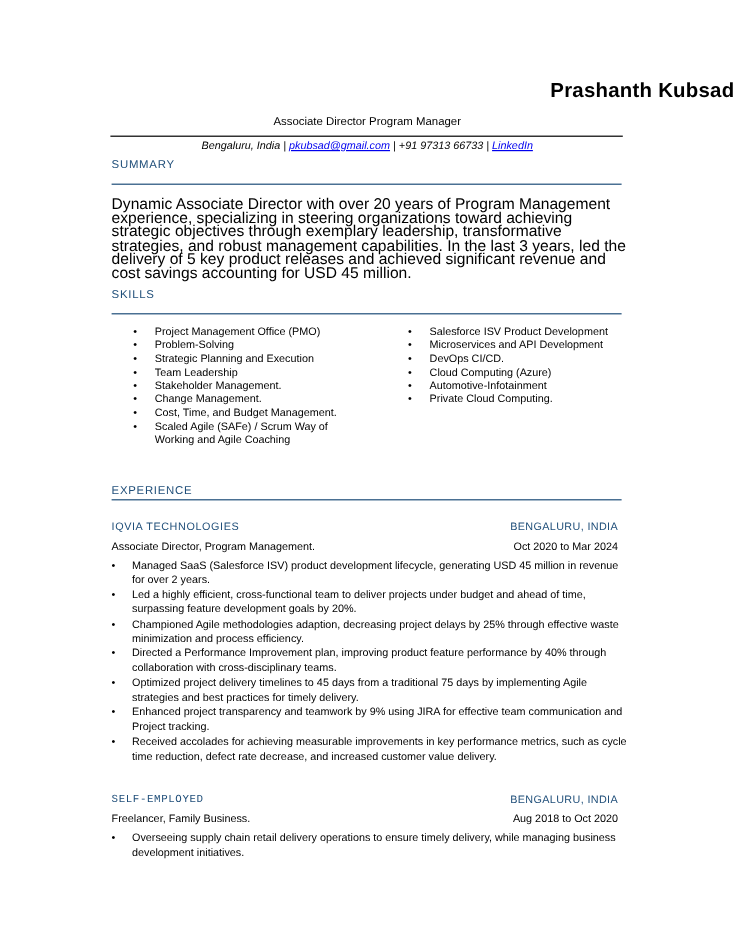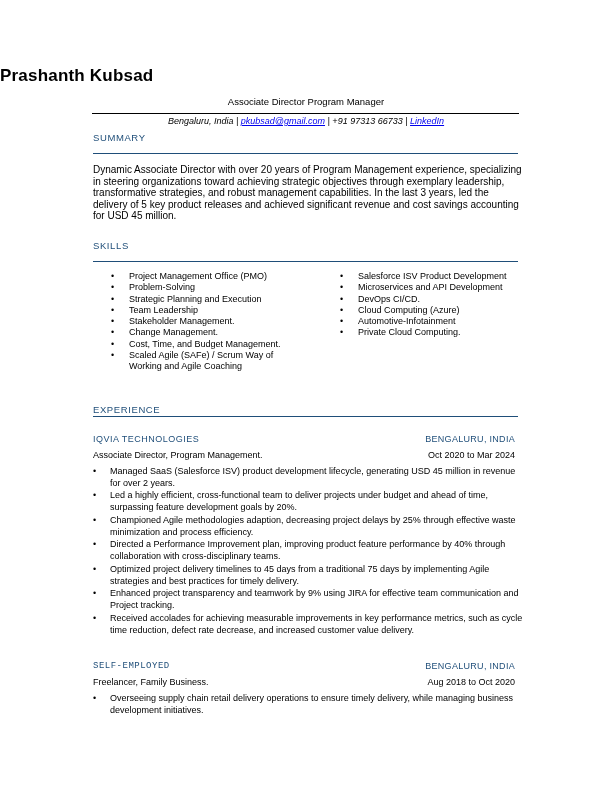--- a/index.html
+++ b/index.html
@@ -1,27 +1,27 @@
 <!DOCTYPE html>
 <html><head>
 <meta charset="utf-8">
 <style>
   html, body { margin: 0; padding: 0; background: #ffffff; }
   body { width: 612px; height: 792px; position: relative; overflow: hidden;
          font-family: "Liberation Sans", sans-serif; color: #000; }
   .page { position: absolute; left: 0; top: 0; width: 612px; height: 792px; }
   .abs { position: absolute; }
-  .name { left: 0; width: 612px; top: 66px; text-align: left; font-size: 17px; font-weight: bold; letter-spacing: 0.2px; }
+  .name { left: 0; width: 612px; top: 66px; text-align: right; font-size: 17px; font-weight: bold; letter-spacing: 0.2px; }
   .subtitle { left: 0; width: 612px; top: 96px; text-align: center; font-size: 9.5px; }
   .hrule-black { left: 92px; width: 427px; top: 113px; height: 0; border-top: 1.2px solid #000; }
   .contact { left: 0; width: 612px; top: 116px; text-align: center; font-size: 9px; font-style: italic; }
   .contact a { color: #0000ee; text-decoration: underline; }
   .section-title { left: 93px; font-size: 9.5px; color: #1f4e79; letter-spacing: 0.6px; }
   .section-rule { left: 93px; width: 425px; height: 0; border-top: 1px solid #1f4e79; }
-  .para { left: 93px; width: 430px; font-size: 10px; line-height: 11.6px; }
+  .para { left: 93px; width: 430px; font-size: 13px; line-height: 11.6px; }
   .skills-col { font-size: 9px; line-height: 11.3px; margin: 0; padding: 0; list-style: none; }
   .skills-col li { position: relative; padding-left: 18px; }
   .skills-col li .bullet { position: absolute; left: 0; top: 0; }
   .company { left: 93px; font-size: 9px; color: #1f4e79; letter-spacing: 0.5px; }
   .location { right: 97px; font-size: 9px; color: #1f4e79; letter-spacing: 0.3px; text-align: right; }
   .role { left: 93px; font-size: 9px; }
   .dates { right: 97px; font-size: 9px; text-align: right; margin-left: 20px; }
   .bullets { left: 93px; width: 430px; margin: 0; padding: 0; list-style: none; font-size: 9px; line-height: 11.6px; }
   .bullets li { position: relative; padding-left: 17px; margin-bottom: 1.3px; }
   .bullets li .bullet { position: absolute; left: 0; top: 0; }

